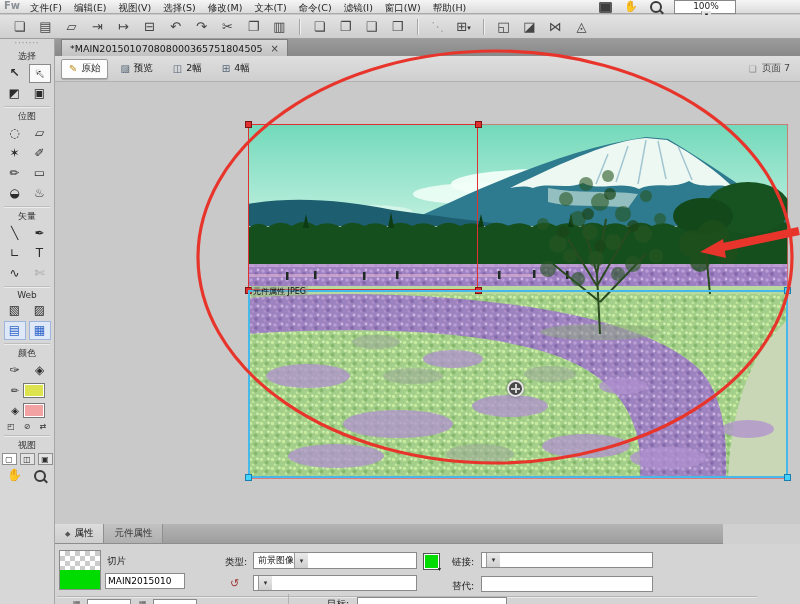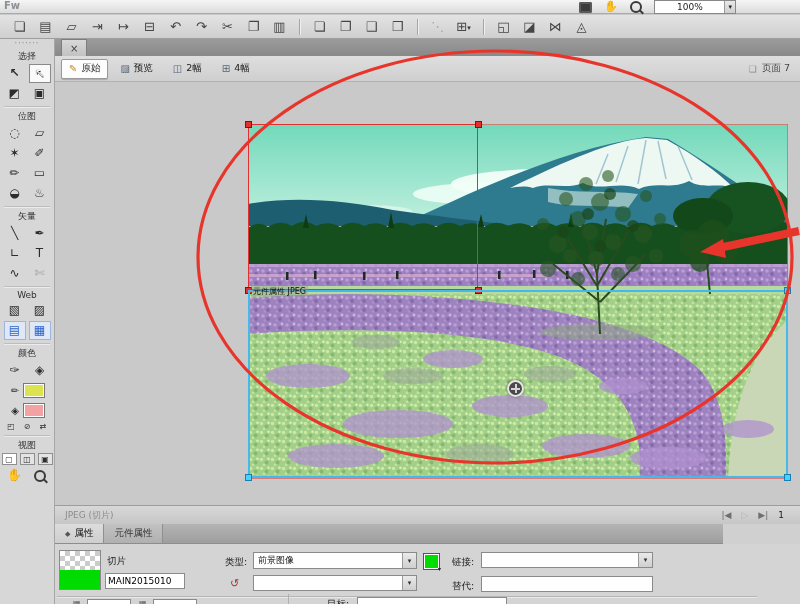--- a/index.html
+++ b/index.html
@@ -14,21 +14,21 @@
   #menubar{position:absolute;left:0;top:0;width:800px;height:14px;background:linear-gradient(#f5f5f5,#dcdcdc);
            border-bottom:1px solid #aaa;display:flex;align-items:flex-start;padding:0 4px;box-sizing:border-box;}
   #logo{color:#8a9096;font-weight:bold;font-size:10px;margin-right:4px;}
   .menu-item{padding:0 6px;font-size:9.5px;color:#1e1e1e;line-height:15px;white-space:nowrap;}
   #mb-right{margin-left:auto;display:flex;align-items:center;gap:12px;padding-right:60px;}
   .mbi{font-size:11px;color:#333;line-height:12px;}
   .mbi.dark{width:13px;height:11px;background:#3c3c3c;border-radius:2px;box-shadow:inset 0 0 0 2px #5a5a5a;}
   .mag{display:inline-block;width:8px;height:8px;border:2px solid #3a3a3a;border-radius:50%;position:relative;vertical-align:middle;}
   .mag::after{content:"";position:absolute;width:5px;height:2px;background:#3a3a3a;transform:rotate(45deg);right:-4px;bottom:-2px;}
   #zoom-box{display:flex;border:1px solid #888;background:#fff;height:12px;align-items:center;font-size:9px;
-            padding-left:22px;width:58px;justify-content:space-between;}
+            padding-left:2px;width:58px;justify-content:space-between;flex-direction:column;}
   #zoom-box .dd{background:linear-gradient(#e8e8e8,#cfcfcf);font-size:7px;padding:0 3px;border-left:1px solid #999;
                 height:100%;display:flex;align-items:center;}
 
   
   #toolbar{position:absolute;left:0;top:15px;width:800px;height:24px;background:linear-gradient(#e3e3e3,#cfcfcf);
            border-bottom:1px solid #9e9e9e;display:flex;align-items:center;padding:0 8px;box-sizing:border-box;}
   #toolbar-icons{display:flex;align-items:center;gap:3px;}
   .tb-btn{width:23px;height:20px;text-align:center;line-height:20px;font-size:13px;color:#454545;}
   .tb-btn.disabled{color:#a8a8a8;}
   .tb-btn .ddm{font-size:7px;vertical-align:middle;color:#333;}
@@ -110,21 +110,21 @@
   .plabel{position:absolute;color:#1d1d1d;}
   #thumb{position:absolute;left:4px;top:6px;width:42px;height:40px;border:1px solid #8a8a8a;background:#fff;box-sizing:border-box;}
   .thumb-top{height:50%;background-image:linear-gradient(45deg,#ccc 25%,transparent 25%,transparent 75%,#ccc 75%),
              linear-gradient(45deg,#ccc 25%,#fff 25%,#fff 75%,#ccc 75%);background-size:10px 10px;background-position:0 0,5px 5px;}
   .thumb-bot{height:50%;}
   #obj-label{left:52px;top:11px;}
   #name-field{position:absolute;left:50px;top:29px;width:80px;height:16px;border:1px solid #8a8a8a;font-size:9px;
               padding:0 2px;background:#fff;box-sizing:border-box;font-family:inherit;}
   #type-label{left:170px;top:12px;}
   .combo{position:absolute;background:#fff;border:1px solid #8a8a8a;display:flex;align-items:center;
-         justify-content:space-between;padding-left:4px;box-sizing:border-box;font-size:9px;}
+         justify-content:flex-start;padding-left:4px;box-sizing:border-box;font-size:9px;}
   .combo .dd{width:13px;align-self:stretch;background:linear-gradient(#eaeaea,#cfcfcf);border-left:1px solid #9a9a9a;
              display:flex;align-items:center;justify-content:center;font-size:7px;color:#333;}
   #type-select{left:198px;top:8px;width:164px;height:17px;}
   #type-swatch{position:absolute;left:368px;top:9px;width:15px;height:15px;border:1px solid #555;box-shadow:inset 0 0 0 1px #fff;}
   #type-swatch::after{content:"▾";position:absolute;right:-2px;bottom:-3px;font-size:6px;color:#222;}
   #ptr-icon{position:absolute;left:175px;top:33px;color:#a23c3c;font-size:11px;}
   #empty-select{left:198px;top:31px;width:164px;height:16px;}
   #link-label{left:397px;top:12px;}
   #link-select{left:426px;top:8px;width:172px;height:16px;}
   #alt-label{left:397px;top:36px;}
@@ -143,20 +143,32 @@
   .anno-red{stroke:var(--red);}
   .anno-red-fill{fill:var(--red);}
 </style>
 </head>
 <body>
 
 <div id="app">
 
   <div id="menubar">
     <span id="logo">Fw</span>
+    <div id="menus" style="display: flex;">
+        <span class="menu-item">文件(F)</span>
+        <span class="menu-item">编辑(E)</span>
+        <span class="menu-item">视图(V)</span>
+        <span class="menu-item">选择(S)</span>
+        <span class="menu-item">修改(M)</span>
+        <span class="menu-item">文本(T)</span>
+        <span class="menu-item">命令(C)</span>
+        <span class="menu-item">滤镜(I)</span>
+        <span class="menu-item">窗口(W)</span>
+        <span class="menu-item">帮助(H)</span>
+      </div>
     <div id="mb-right">
       <span id="mb-icons" style="display:flex;gap:12px;align-items:center;">
           <span class="mbi dark"></span>
           <span class="mbi">✋</span>
           <span class="mag"></span>
         </span>
       <div id="zoom-box">
         <span>100%</span>
         <span class="dd">▾</span>
       </div>
@@ -278,20 +290,21 @@
         </div>
         <div class="tool-row">
           <span class="tool">✋</span>
           <span class="tool"><span class="mag"></span></span>
         </div>
       </div>
   </div>
 
   <div id="tabstrip">
     <div class="doc-tab">
+      <span class="doc-tab-title">*MAIN201501070808000365751804505</span>
       <span class="doc-tab-close">×</span>
     </div>
   </div>
 
   <div id="previewbar">
     <div id="preview-buttons" style="display:flex;gap:4px;">
         <div class="pv-btn selected">
           <span class="pv-glyph">✎</span>
           <span>原始</span>
         </div>
@@ -452,31 +465,20 @@
 
     <div id="blue-rect"></div>
     <div class="hc" style="left:729px;top:205px;"></div>
     <div class="hc" style="left:190px;top:392px;"></div>
     <div class="hc" style="left:729px;top:392px;"></div>
 
     <div id="slice-label">元件属性 JPEG</div>
     <div id="behavior-handle"></div>
   </div>
 
-  <div id="statusbar">
-    <span id="status-format">JPEG (切片)</span>
-    <div id="frame-nav">
-      <div id="frame-controls">
-          <span class="fn">|◀</span>
-          <span class="fn disabled">▷</span>
-          <span class="fn">▶|</span>
-        </div>
-      <span class="fn-num">1</span>
-    </div>
-  </div>
 
   <div id="panel-tabs">
     <div id="pt-strip">
         <div class="p-tab active">
           <span class="p-tab-icon">◆</span>
           <span>属性</span>
         </div>
         <div class="p-tab">
           <span>元件属性</span>
         </div>

